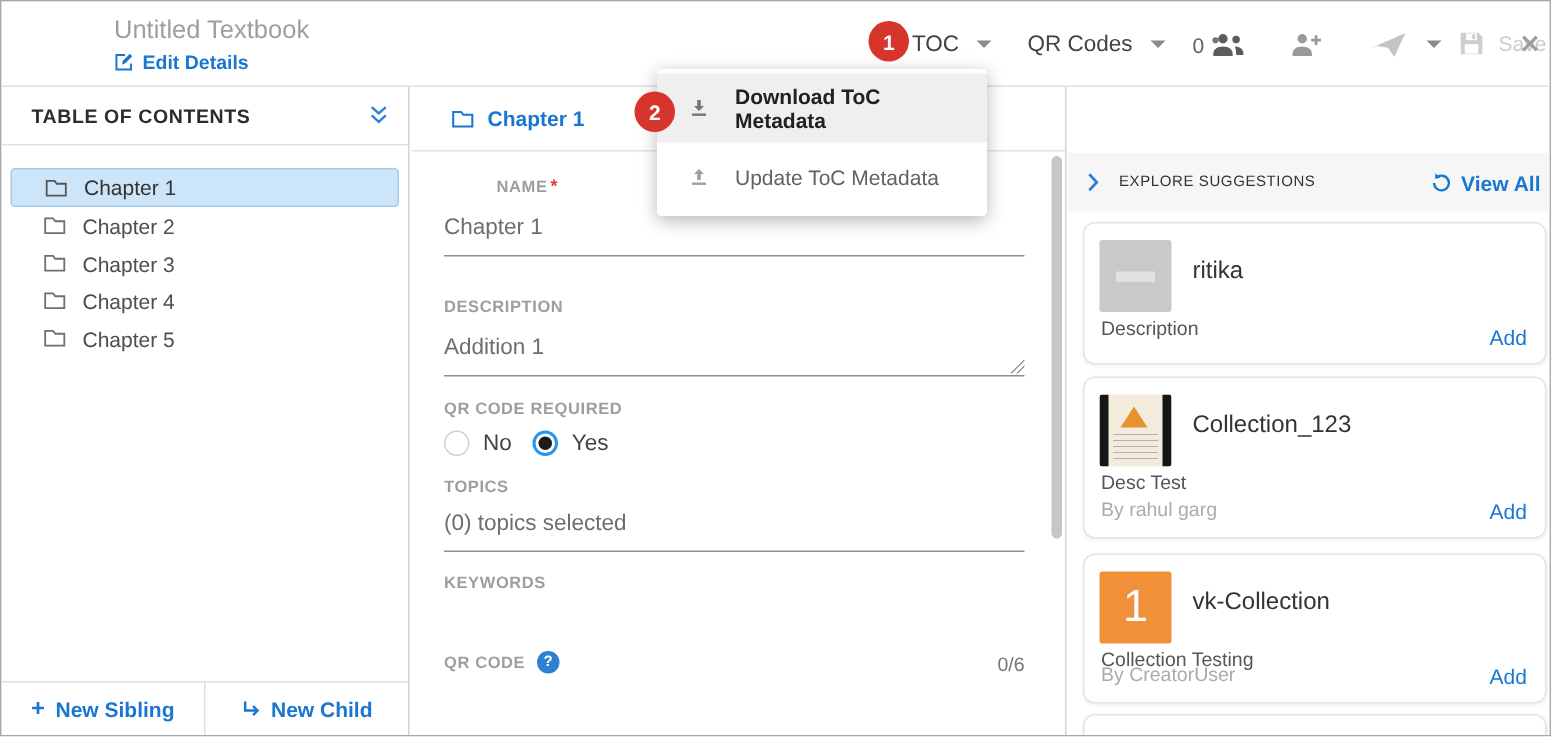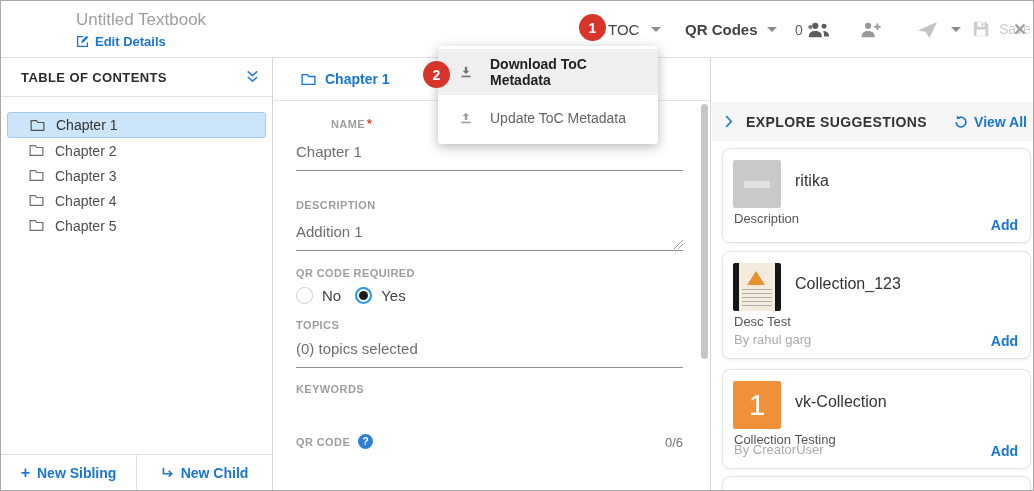--- a/index.html
+++ b/index.html
@@ -56,37 +56,37 @@
   .radio.on { border:2px solid #2196f3; }
   .radio.on i { width:9px; height:9px; border-radius:50%; background:#1b1b1b; }
   .help-q { display:inline-flex; width:15px; height:15px; border-radius:50%; background:#2f80d4; color:#fff; font-size:10px; font-weight:bold; align-items:center; justify-content:center; margin-left:8px; cursor:pointer; }
   .qr-counter { position:absolute; right:27px; font-size:13px; color:#757575; }
   .mid-scroll { position:absolute; right:2px; top:46px; width:7px; height:255px; border-radius:4px; background:#c6c6c6; cursor:pointer; }
 
   
   .rightp { position:absolute; left:711px; top:57px; bottom:0; right:0; background:#fff; overflow:hidden; }
   .sugg-head { position:absolute; left:0; right:0; top:44px; height:39px; background:#f6f6f6; display:flex; align-items:center; }
   .sugg-chevron { margin-left:13px; color:#2f7fd4; cursor:pointer; display:flex; }
-  .sugg-title { margin-left:13px; font-size:14px; color:#333; letter-spacing:.4px; font-weight:bold; }
+  .sugg-title { margin-left:13px; font-size:10px; color:#333; letter-spacing:.4px; font-weight:normal; }
   .view-all { position:absolute; right:6px; top:0; height:39px; display:flex; align-items:center; gap:6px; color:#1976d2; font-size:14px; font-weight:bold; cursor:pointer; }
   .card { position:absolute; left:10px; width:309px; background:#fff; border:1px solid #e4e4e4; border-radius:8px; box-shadow:0 1px 3px rgba(0,0,0,.07); cursor:pointer; }
   .thumb { position:absolute; left:10px; top:11px; width:48px; height:48px; border-radius:2px; overflow:hidden; }
   .thumb.gray { background:#c9c9c9; }
   .thumb.gray:after { content:""; position:absolute; left:11px; top:21px; width:26px; height:7px; background:rgba(255,255,255,.45); }
   .thumb.book { background:#f3ecdc; }
   .thumb.book:before { content:""; position:absolute; left:0; top:0; bottom:0; width:6px; background:#161616; }
   .thumb.book:after { content:""; position:absolute; right:0; top:0; bottom:0; width:6px; background:#161616; }
   .book-art { position:absolute; left:14px; top:8px; width:0; height:0; border-left:9px solid transparent; border-right:9px solid transparent; border-bottom:14px solid #e8922e; }
   .book-lines { position:absolute; left:9px; top:26px; right:9px; bottom:4px;
     background:repeating-linear-gradient(#8a8a8a 0 1px, transparent 1px 4px); opacity:.6; }
   .thumb.orange { background:#f0913a; color:#fff; display:flex; align-items:center; justify-content:center; font-size:30px; }
   .card-title { position:absolute; left:72px; top:23px; font-size:16px; color:#333; }
   .card-desc { position:absolute; left:11px; top:62px; font-size:13px; color:#555; }
   .card-by { position:absolute; left:11px; bottom:11px; font-size:13px; color:#ababab; }
-  .card-add { position:absolute; right:12px; bottom:9px; font-size:14px; font-weight:bold; color:#1976d2; cursor:pointer;margin-top:24px; }
+  .card-add { position:absolute; right:12px; bottom:9px; font-size:14px; font-weight:normal; color:#1976d2; cursor:pointer;margin-top:24px; }
   svg { display:block; }
 </style>
 </head>
 <body>
 
 <div id="app">
 
   <div class="header">
     <div class="app-title">Untitled Textbook</div>
     <div class="edit-details">
@@ -99,21 +99,21 @@
       <span>Edit Details</span>
     </div>
 
     <div class="badge" id="badge1">1</div>
 
     <div class="hdr-item" style="left:607px;">
       <span>TOC</span>
     </div>
     <span class="caret" style="position:absolute;left:650px;top:26px;"></span>
 
-    <div class="hdr-item" style="left:684px;font-weight:bold;">
+    <div class="hdr-item" style="left:684px;">
       <span>QR Codes</span>
     </div>
     <span class="caret" style="position:absolute;left:766px;top:26px;"></span>
 
     <div class="hdr-item" style="left:794px;color:#616161;font-size:14px;">
       <span>0</span>
     </div>
     <span style="position:absolute;left:806px;top:20px;" class="icon-gray">
       <svg width="24" height="17" viewBox="0 0 26 18" fill="#5c5c5c">
           <circle cx="9" cy="5" r="3.4"></circle>

